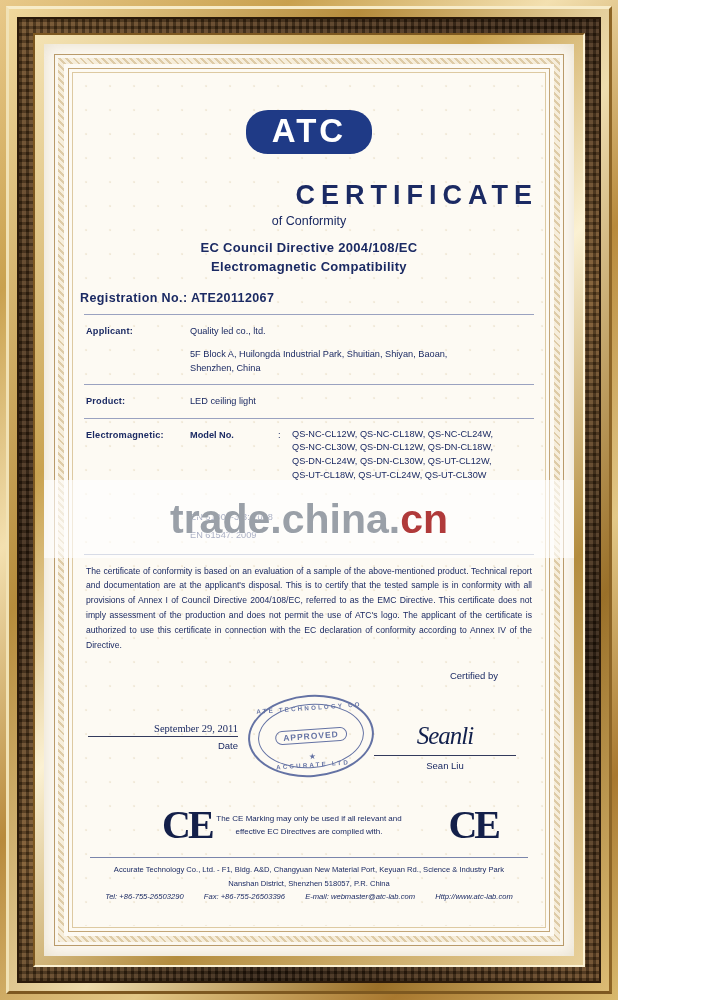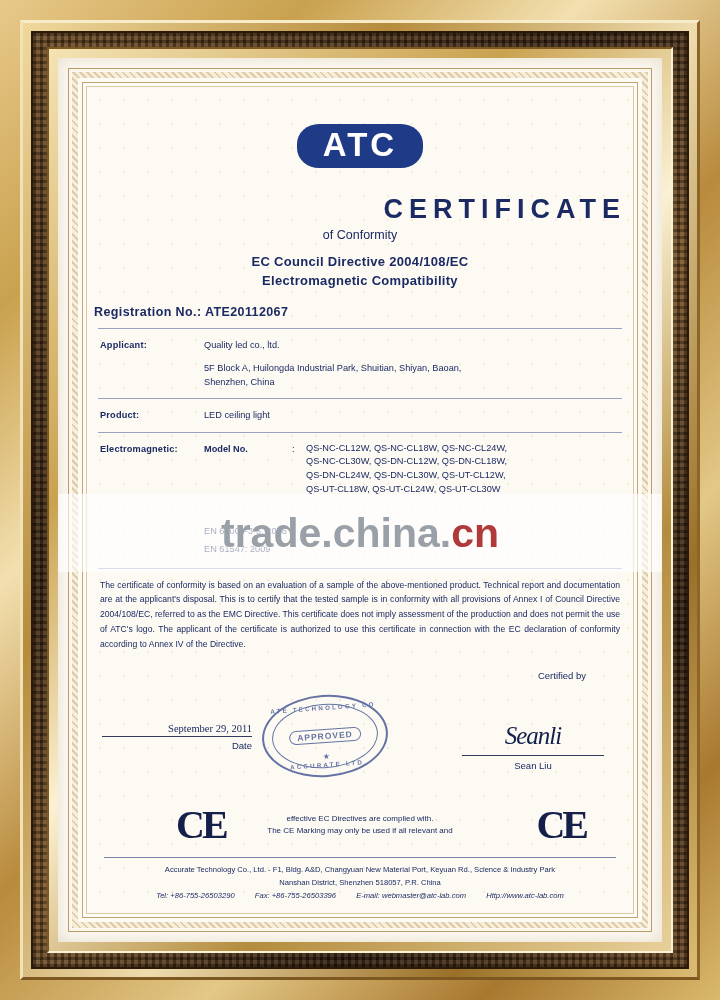--- a/index.html
+++ b/index.html
@@ -11,24 +11,24 @@
     width: 720px;
     height: 1000px;
     font-family: "Liberation Sans", sans-serif;
     overflow: hidden;
   }
 
   
   #frame-outer {
     position: absolute;
     left: 0; top: 0;
-    width: 720px; height: 1000px;
+    width: 618px; height: 1000px;
     background: linear-gradient(135deg, #e8c98a 0%, #c9a14e 18%, #f3e0b0 34%, #b88a3c 52%, #e3c887 70%, #a8782f 86%, #d9b96d 100%);
     box-sizing: border-box;
-    padding: 20px;
+    padding: 6px;
   }
   #frame-gold-bevel {
     width: 100%; height: 100%;
     box-sizing: border-box;
     border-top: 3px solid #f7ecc9;
     border-left: 3px solid #f1e2b6;
     border-right: 3px solid #8d6526;
     border-bottom: 3px solid #7d5820;
     background: linear-gradient(120deg, #f0d89d, #b68c3c 30%, #eedcae 55%, #9a7029 80%, #dcbc75);
     padding: 8px;
@@ -496,22 +496,22 @@
               <div class="sig-block">
                 <div class="sig-script">Seanli</div>
                 <div class="sig-line"></div>
                 <div class="sig-name">Sean Liu</div>
               </div>
             </div>
 
             <div class="ce-row">
               <div class="ce-mark ce-left">CE</div>
               <div class="ce-note">
+                <div>The CE Marking may only be used if all relevant and</div>
                 <div>effective EC Directives are complied with.</div>
-                <div>The CE Marking may only be used if all relevant and</div>
               </div>
               <div class="ce-mark ce-right">CE</div>
             </div>
 
             <div class="footer">
               <div>Accurate Technology Co., Ltd. - F1, Bldg. A&amp;D, Changyuan New Material Port, Keyuan Rd., Science &amp; Industry Park</div>
               <div>Nanshan District, Shenzhen 518057, P.R. China</div>
               <div class="contact-row">
                 <span>Tel: +86-755-26503290</span>
                 <span>Fax: +86-755-26503396</span>

